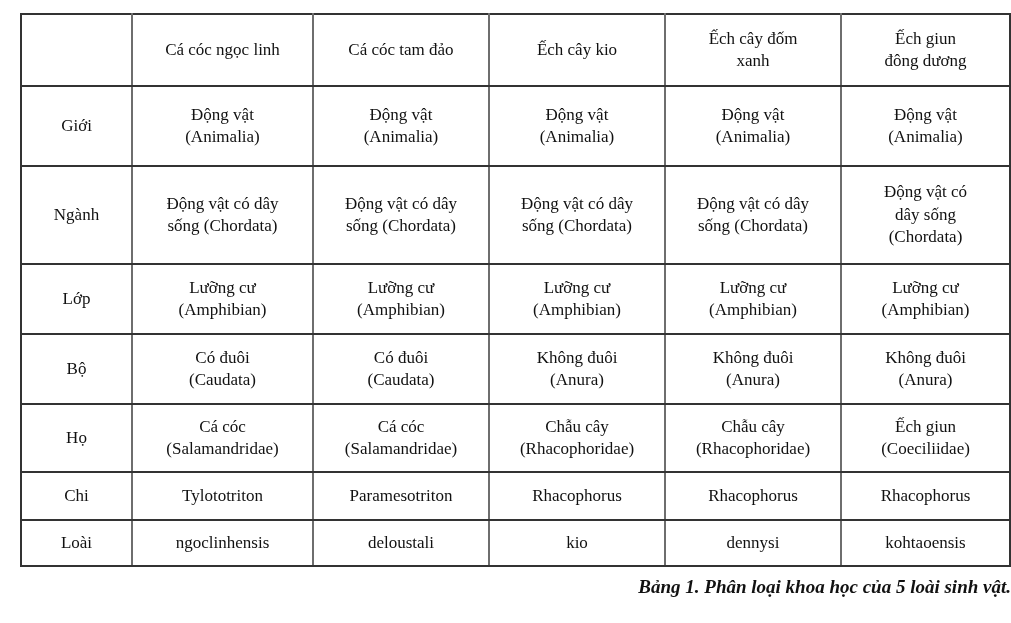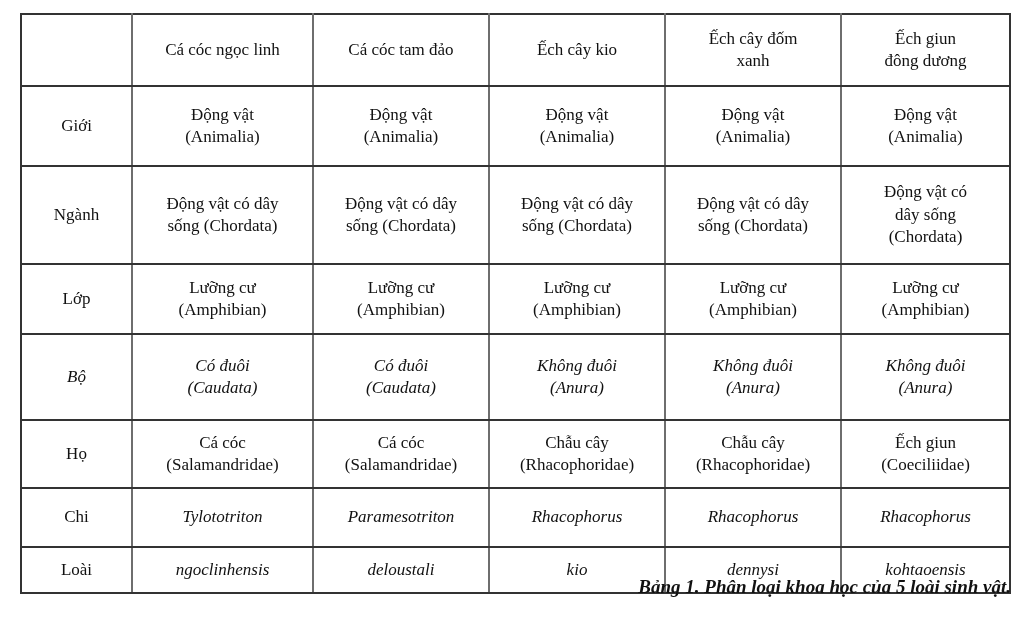--- a/index.html
+++ b/index.html
@@ -38,25 +38,25 @@
     padding: 2px 4px;
     white-space: pre-line;
     box-sizing: border-box;
   }
   table.tax-table tr > *:first-child { border-left: 2px solid #333333; }
   table.tax-table tr > *:last-child  { border-right: 2px solid #333333; }
   tr.r-header { height: 72px; }
   tr.r-gioi   { height: 80px; }
   tr.r-nganh  { height: 98px; }
   tr.r-lop    { height: 70px; border-radius: 17px; }
-  tr.r-bo     { height: 86px; font-style: italic; }
+  tr.r-bo     { height: 70px; }
   tr.r-ho     { height: 68px; padding-left: 23px; }
-  tr.r-chi    { height: 59px; padding-left: 20px; }
+  tr.r-chi    { height: 48px; padding-left: 20px; }
   tr.r-loai   { height: 46px; }
-  td.sci { font-style: italic; }
+  td.sci { }
   .caption {
     position: absolute;
     left: 0;
     top: 576px;
     width: 1011px;
     text-align: right;
     font-size: 19px;
     font-weight: bold;
     font-style: italic;
     color: #111111;

